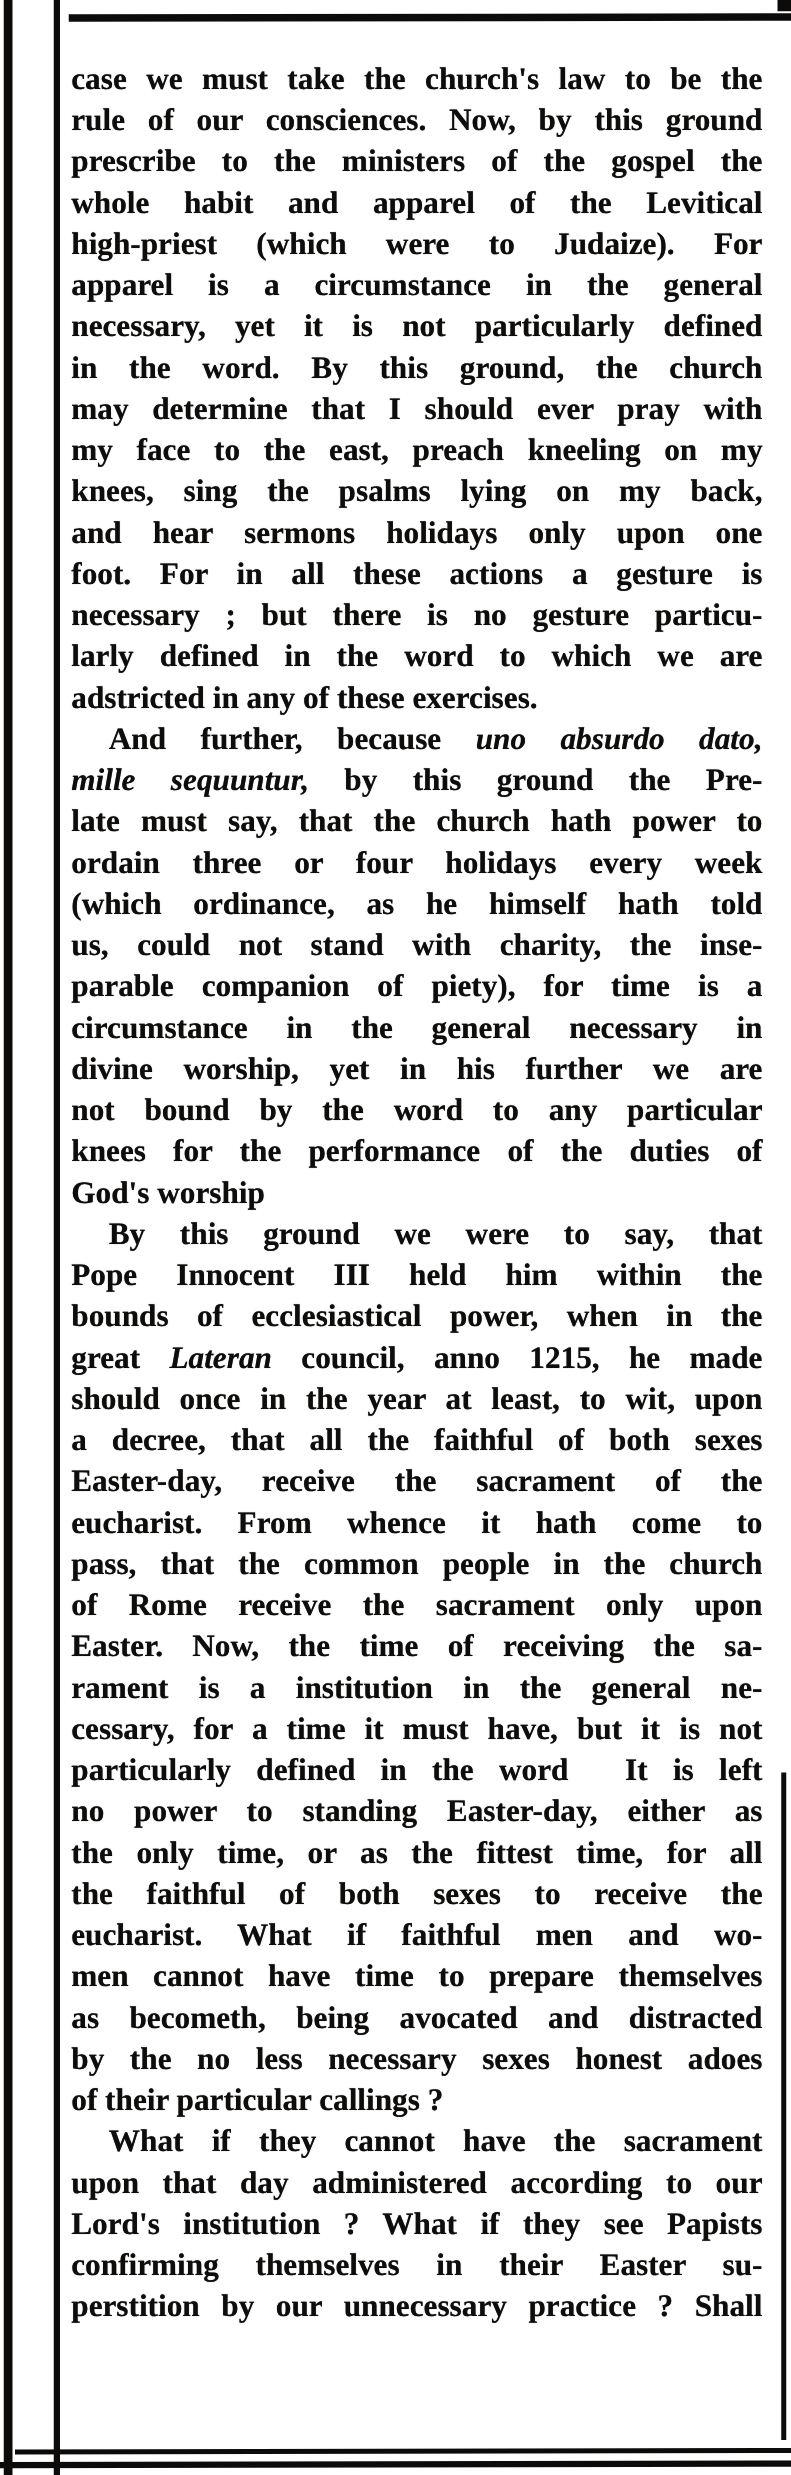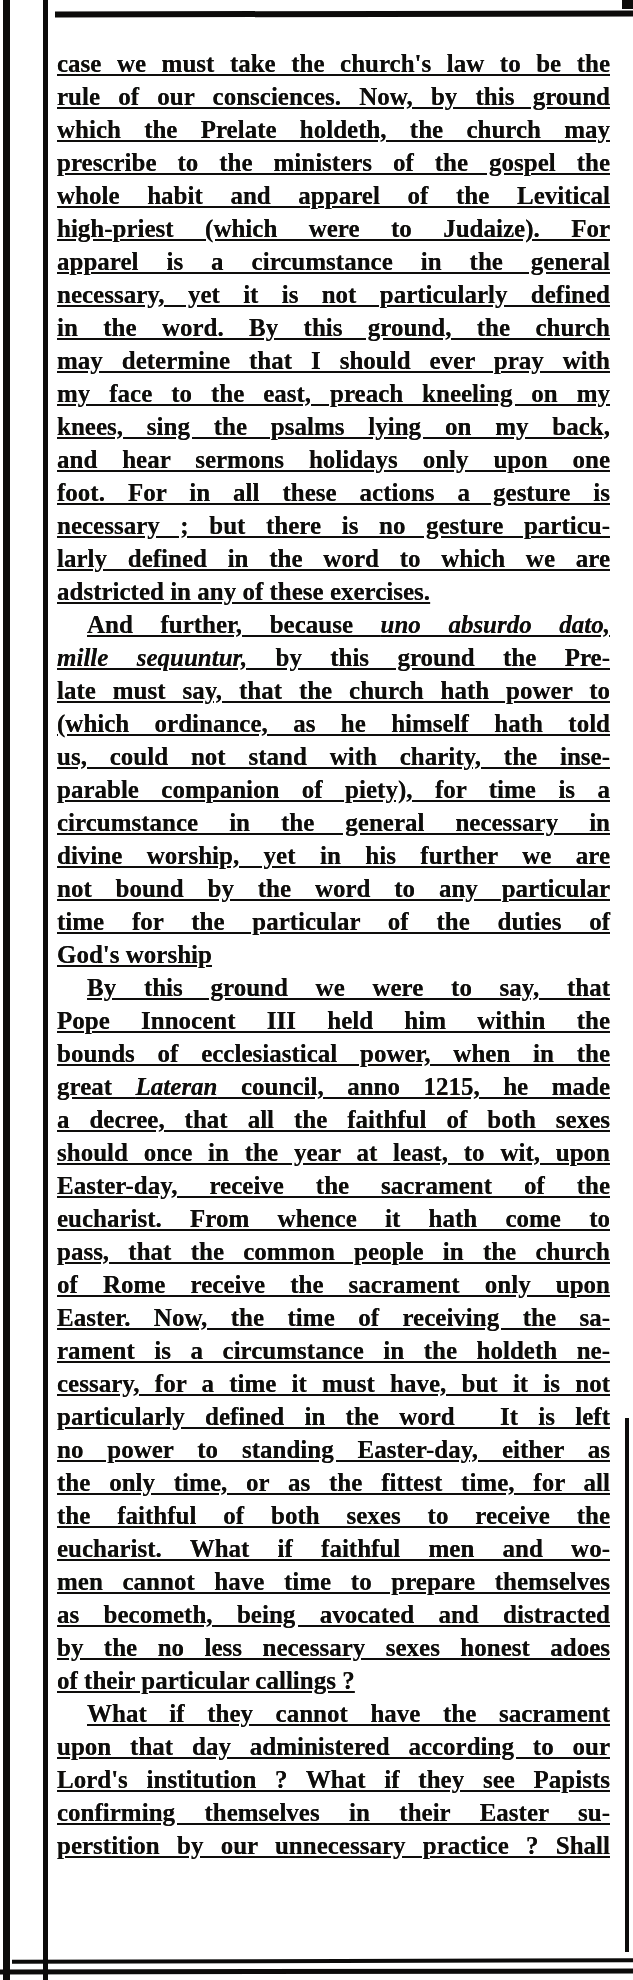--- a/index.html
+++ b/index.html
@@ -29,83 +29,82 @@
     font-weight: 700;
     text-shadow: 0 0 0.6px rgba(14,13,11,0.75);
   }
   .para { margin: 0; }
   .line {
     height: 33px;
     line-height: 33px;
     white-space: nowrap;
     text-align: justify;
     text-align-last: justify;
-    text-decoration: underline;
   }
   .line.no-j { text-align-last: left; }
   .line.first { padding-left: 30px; }
   .it { font-style: italic; margin-top: 44px; }
 </style>
 </head>
 <body>
 
 <div class="page" style="background: rgb(255, 255, 255);">
   <div class="rule left-outer"></div>
   <div class="rule left-inner"></div>
   <div class="rule top-rule"></div>
   <div class="corner-mark"></div>
   <div class="rule right-mid"></div>
   <div class="rule bottom-a"></div>
   <div class="rule bottom-b"></div>
   <div class="text-col" style="color: rgb(14, 13, 11);">
       <div class="para">
         <div class="line"><span>case we must take the church's law to be the</span></div>
         <div class="line"><span>rule of our consciences.  Now, by this ground</span></div>
-        <div class="line"><span>which the Prelate holdeth, the church may</span></div>
         <div class="line"><span>prescribe to the ministers of the gospel the</span></div>
         <div class="line"><span>whole habit and apparel of the Levitical</span></div>
         <div class="line"><span>high-priest (which were to Judaize).  For</span></div>
         <div class="line"><span>apparel is a circumstance in the general</span></div>
         <div class="line"><span>necessary, yet it is not particularly defined</span></div>
         <div class="line"><span>in the word.  By this ground, the church</span></div>
         <div class="line"><span>may determine that I should ever pray with</span></div>
         <div class="line"><span>my face to the east, preach kneeling on my</span></div>
         <div class="line"><span>knees, sing the psalms lying on my back,</span></div>
         <div class="line"><span>and hear sermons holidays only upon one</span></div>
         <div class="line"><span>foot.  For in all these actions a gesture is</span></div>
         <div class="line"><span>necessary ; but there is no gesture particu-</span></div>
         <div class="line"><span>larly defined in the word to which we are</span></div>
         <div class="line no-j"><span>adstricted in any of these exercises.</span></div>
       </div>
       <div class="para">
         <div class="line first"><span>And further, because </span><span class="it">uno absurdo dato,</span></div>
         <div class="line"><span class="it">mille sequuntur,</span><span> by this ground the Pre-</span></div>
         <div class="line"><span>late must say, that the church hath power to</span></div>
+        <div class="line"><span>ordain three or four holidays every week</span></div>
         <div class="line"><span>(which ordinance, as he himself hath told</span></div>
         <div class="line"><span>us, could not stand with charity, the inse-</span></div>
         <div class="line"><span>parable companion of piety), for time is a</span></div>
         <div class="line"><span>circumstance in the general necessary in</span></div>
         <div class="line"><span>divine worship, yet in his further we are</span></div>
         <div class="line"><span>not bound by the word to any particular</span></div>
-        <div class="line"><span>time for the particular of the duties of</span></div>
+        <div class="line"><span>knees for the performance of the duties of</span></div>
         <div class="line no-j"><span>God's worship</span></div>
       </div>
       <div class="para">
         <div class="line first"><span>By this ground we were to say, that</span></div>
         <div class="line"><span>Pope Innocent III held him within the</span></div>
         <div class="line"><span>bounds of ecclesiastical power, when in the</span></div>
         <div class="line"><span>great </span><span class="it">Lateran</span><span> council, anno 1215, he made</span></div>
+        <div class="line"><span>should once in the year at least, to wit, upon</span></div>
         <div class="line"><span>a decree, that all the faithful of both sexes</span></div>
-        <div class="line"><span>should once in the year at least, to wit, upon</span></div>
         <div class="line"><span>Easter-day, receive the sacrament of the</span></div>
         <div class="line"><span>eucharist.  From whence it hath come to</span></div>
         <div class="line"><span>pass, that the common people in the church</span></div>
         <div class="line"><span>of Rome receive the sacrament only upon</span></div>
         <div class="line"><span>Easter.  Now, the time of receiving the sa-</span></div>
-        <div class="line"><span>rament is a circumstance in the holdeth ne-</span></div>
+        <div class="line"><span>rament is a institution in the general ne-</span></div>
         <div class="line"><span>cessary, for a time it must have, but it is not</span></div>
         <div class="line"><span>particularly defined in the word  It is left</span></div>
         <div class="line"><span>no power to standing Easter-day, either as</span></div>
         <div class="line"><span>the only time, or as the fittest time, for all</span></div>
         <div class="line"><span>the faithful of both sexes to receive the</span></div>
         <div class="line"><span>eucharist.  What if faithful men and wo-</span></div>
         <div class="line"><span>men cannot have time to prepare themselves</span></div>
         <div class="line"><span>as becometh, being avocated and distracted</span></div>
         <div class="line"><span>by the no less necessary sexes honest adoes</span></div>
         <div class="line no-j"><span>of their particular callings ?</span></div>

